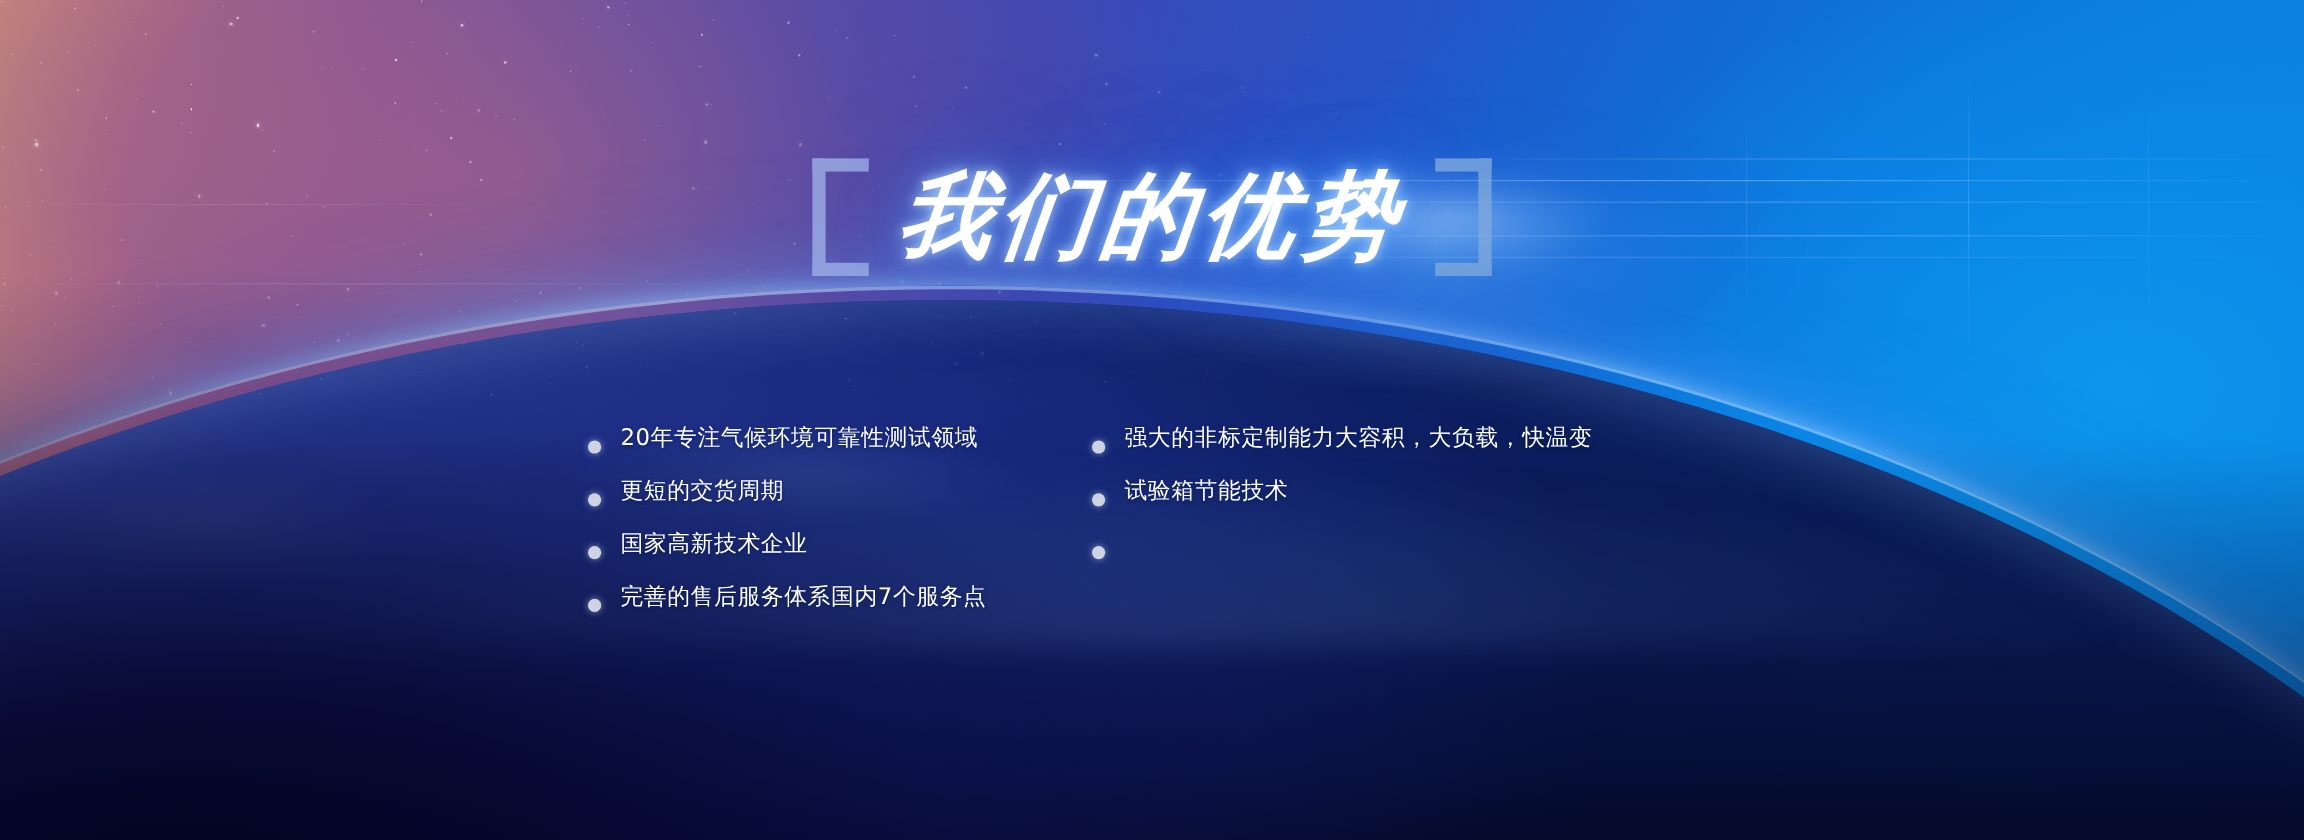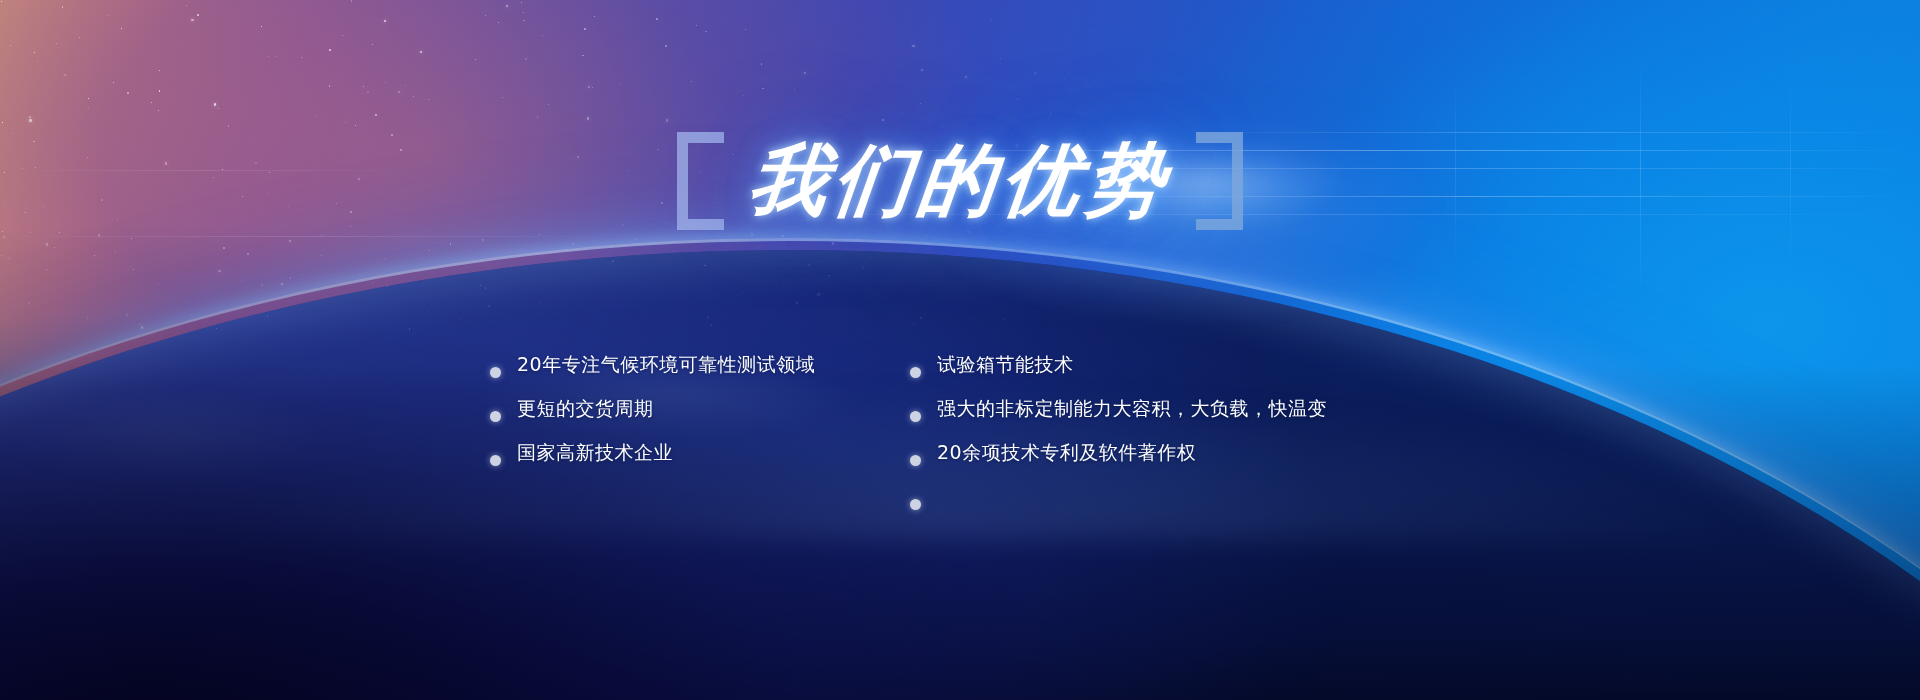--- a/index.html
+++ b/index.html
@@ -569,34 +569,34 @@
         <span class="bullet-text">20年专注气候环境可靠性测试领域</span>
       </div>
       <div class="bullet">
         <span class="dot"></span>
         <span class="bullet-text">更短的交货周期</span>
       </div>
       <div class="bullet">
         <span class="dot"></span>
         <span class="bullet-text">国家高新技术企业</span>
       </div>
+      <div class="bullet">
+        <span class="dot"></span>
+        <span class="bullet-text">完善的售后服务体系国内7个服务点</span>
+      </div>
     </div>
 
     <div class="col col-right">
+      <div class="bullet">
+        <span class="dot"></span>
+        <span class="bullet-text">强大的非标定制能力大容积，大负载，快温变</span>
+      </div>
       <div class="bullet">
         <span class="dot"></span>
         <span class="bullet-text">试验箱节能技术</span>
       </div>
       <div class="bullet">
         <span class="dot"></span>
-        <span class="bullet-text">强大的非标定制能力大容积，大负载，快温变</span>
-      </div>
-      <div class="bullet">
-        <span class="dot"></span>
-        <span class="bullet-text">20余项技术专利及软件著作权</span>
-      </div>
-      <div class="bullet">
-        <span class="dot"></span>
       </div>
     </div>
 
   </div>
 </div>
 
 </body></html>

